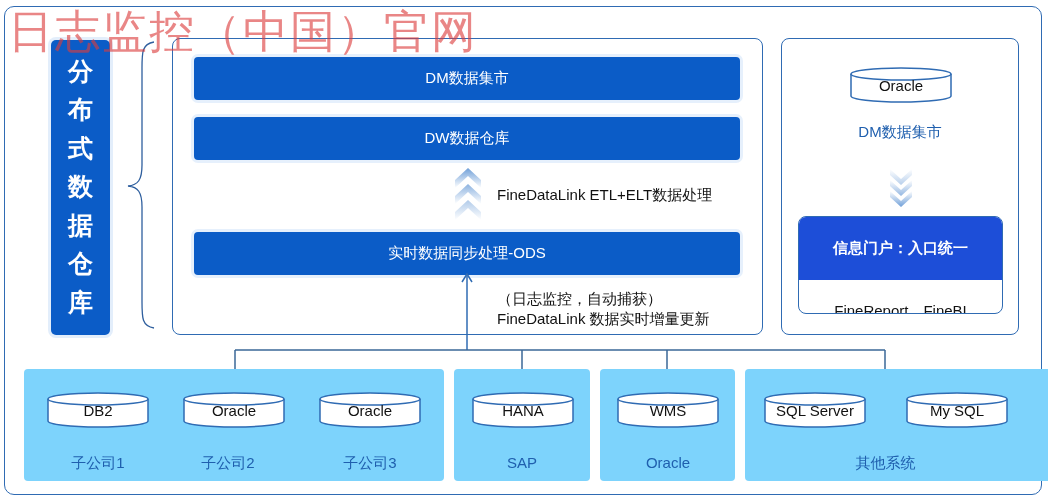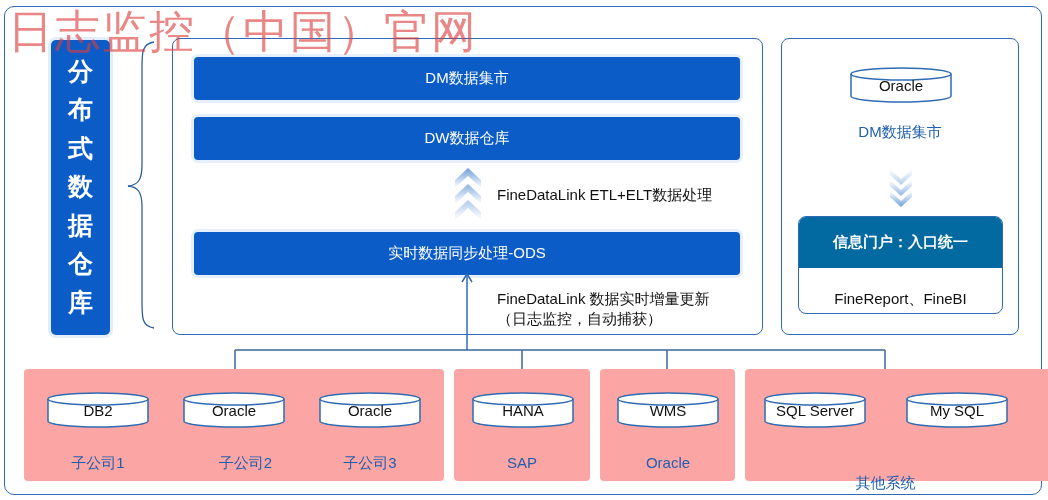--- a/index.html
+++ b/index.html
@@ -59,40 +59,40 @@
   .dm-label {
     position: absolute; left: 0; width: 100%; top: 84px; text-align: center;
     color: #1f5fae; font-size: 15px; font-family: "Liberation Sans", sans-serif;
   }
   .chev-down { position: absolute; left: 108px; top: 128px; width: 22px; height: 42px; }
   .portal {
     position: absolute; left: 16px; top: 177px; width: 205px; height: 98px;
     border: 1.5px solid #2f6bb3; border-radius: 8px; overflow: hidden; background: #fff;
   }
   .portal-head {
-    height: 51px; background: #0369a1; color: #fff; font-weight: bold; font-size: 15px;
+    height: 63px; background: #1d4ed8; color: #fff; font-weight: bold; font-size: 15px;
     display: flex; align-items: center; justify-content: center;
     font-family: "DejaVu Sans", sans-serif;
   }
   .portal-body {
     height: 62px; display: flex; align-items: center; justify-content: center;
     font-size: 15px; color: #111; font-family: "Liberation Sans", sans-serif;
   }
 
   
   .cyl { position: absolute; width: 104px; height: 38px; }
   .cyl svg { position: absolute; left: 0; top: 0; }
   .cyl .cyl-text {
     position: absolute; left: 0; top: 11px; width: 100%; text-align: center;
     font-size: 15px; color: #111; font-family: "Liberation Sans", sans-serif;
   }
 
   
   .group {
-    position: absolute; top: 369px; height: 112px; background: #fca5a5; border-radius: 4px;
+    position: absolute; top: 369px; height: 112px; background: #7dd3fc; border-radius: 4px;
   }
   .group-label {
     position: absolute; top: 85px; text-align: center; color: #1f5fae; font-size: 15px;
     font-family: "Liberation Sans", sans-serif; width: 104px;
   }
 
   .connectors { position: absolute; left: 0; top: 0; width: 1048px; height: 500px; pointer-events: none; }
 
   .watermark {
     position: absolute; left: 8px; top: 2px; font-size: 45px; color: rgba(220, 60, 60, 0.62);
@@ -132,22 +132,22 @@
     </defs>
     <path d="M0 14 L13 2 L26 14 L26 22 L13 10 L0 22 Z" fill="url(#gu)"></path>
     <path d="M0 30 L13 18 L26 30 L26 38 L13 26 L0 38 Z" fill="url(#gu)" opacity="0.8"></path>
     <path d="M0 46 L13 34 L26 46 L26 54 L13 42 L0 54 Z" fill="url(#gu)" opacity="0.55"></path>
   </svg>
   <div class="etl-label">FineDataLink ETL+ELT数据处理</div>
 
   <div class="bar b3">实时数据同步处理-ODS</div>
 
   <div class="sync-label">
+    <div>（日志监控，自动捕获）</div>
     <div>FineDataLink 数据实时增量更新</div>
-    <div>（日志监控，自动捕获）</div>
   </div>
 </div>
 
 <div class="panel-right">
   <div class="cyl" style="left:67px; top:27px;">
     <svg width="104" height="38" viewBox="0 0 104 38">
       <path d="M2 8 L2 30 A50 6 0 0 0 102 30 L102 8" fill="#fff" stroke="#2f6bb3" stroke-width="1.5"></path>
       <ellipse cx="52" cy="8" rx="50" ry="6" fill="#fff" stroke="#2f6bb3" stroke-width="1.5"></ellipse>
     </svg>
     <div class="cyl-text">Oracle</div>
@@ -192,21 +192,21 @@
   </div>
   <div class="group-label" style="left:22px;">子公司1</div>
 
   <div class="cyl" style="left:158px; top:22px;">
     <svg width="104" height="38" viewBox="0 0 104 38">
       <path d="M2 8 L2 30 A50 6 0 0 0 102 30 L102 8" fill="#fff" stroke="#2f6bb3" stroke-width="1.5"></path>
       <ellipse cx="52" cy="8" rx="50" ry="6" fill="#fff" stroke="#2f6bb3" stroke-width="1.5"></ellipse>
     </svg>
     <div class="cyl-text">Oracle</div>
   </div>
-  <div class="group-label" style="left:144px;text-align:right;">子公司2</div>
+  <div class="group-label" style="left:152px;">子公司2</div>
 
   <div class="cyl" style="left:294px; top:22px;">
     <svg width="104" height="38" viewBox="0 0 104 38">
       <path d="M2 8 L2 30 A50 6 0 0 0 102 30 L102 8" fill="#fff" stroke="#2f6bb3" stroke-width="1.5"></path>
       <ellipse cx="52" cy="8" rx="50" ry="6" fill="#fff" stroke="#2f6bb3" stroke-width="1.5"></ellipse>
     </svg>
     <div class="cyl-text">Oracle</div>
   </div>
   <div class="group-label" style="left:294px;">子公司3</div>
 </div>
@@ -241,16 +241,16 @@
     </svg>
     <div class="cyl-text">SQL Server</div>
   </div>
   <div class="cyl" style="left:160px; top:22px;">
     <svg width="104" height="38" viewBox="0 0 104 38">
       <path d="M2 8 L2 30 A50 6 0 0 0 102 30 L102 8" fill="#fff" stroke="#2f6bb3" stroke-width="1.5"></path>
       <ellipse cx="52" cy="8" rx="50" ry="6" fill="#fff" stroke="#2f6bb3" stroke-width="1.5"></ellipse>
     </svg>
     <div class="cyl-text">My SQL</div>
   </div>
-  <div class="group-label" style="left:0; width:281px;margin-top:20px;">其他系统</div>
+  <div class="group-label" style="left:0; width:281px;">其他系统</div>
 </div>
 
 <div class="watermark">日志监控（中国）官网</div>
 
 </body></html>

